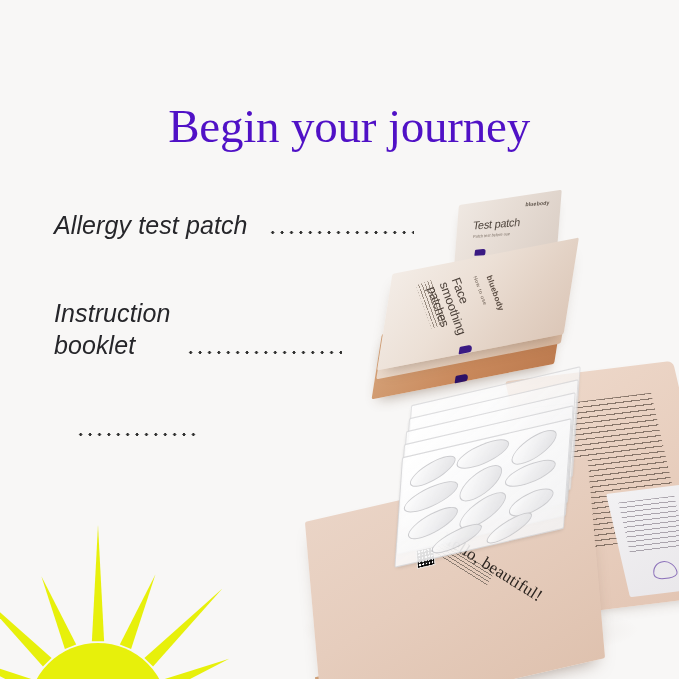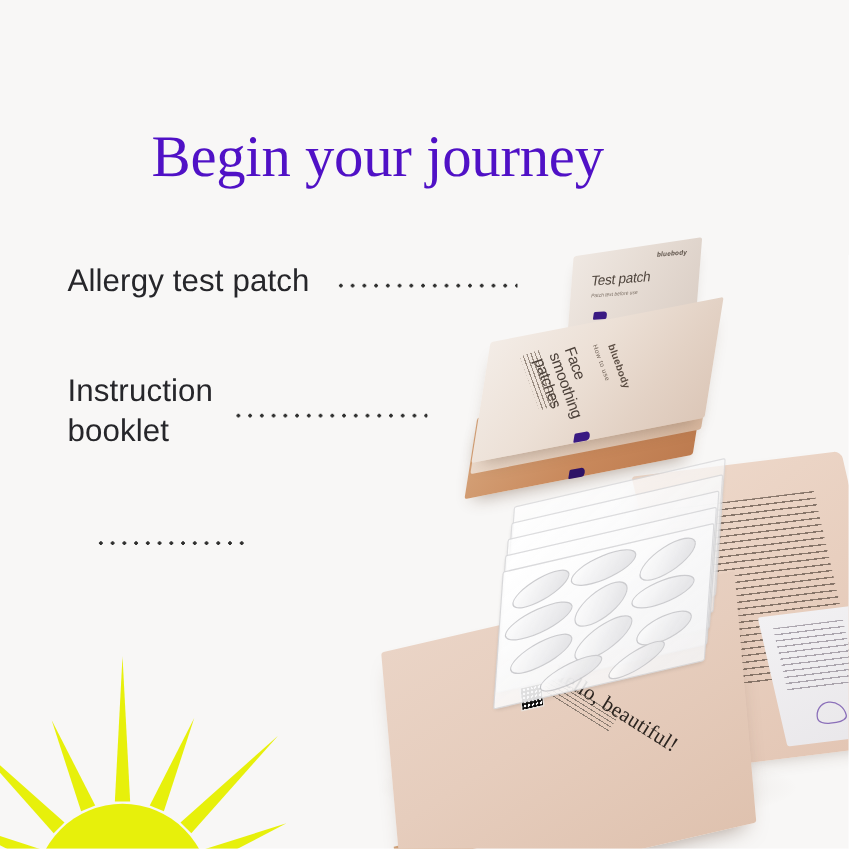--- a/index.html
+++ b/index.html
@@ -25,29 +25,31 @@
     top: 44px;
     width: 558px;
     text-align: center;
     font-family: "Liberation Serif", "DejaVu Serif", serif;
     color: #5011c6;
     font-size: 47px;
     line-height: 1.18;
     letter-spacing: -0.2px;
     white-space: pre;
     z-index: 40;
+    padding-left: 47px;
   }
   #headline .l2 { display: block; }
 
   
   .label-row {
     position: absolute;
     z-index: 38;
     display: flex;
-    align-items: center;
+    align-items: flex-end;
+    font-style: italic;
   }
   .label-txt {
     font-family: "Liberation Sans", sans-serif;
     font-weight: 300;
     color: #26262a;
     font-size: 25px;
     line-height: 1.28;
     white-space: pre;
     letter-spacing: 0.1px;
   }

